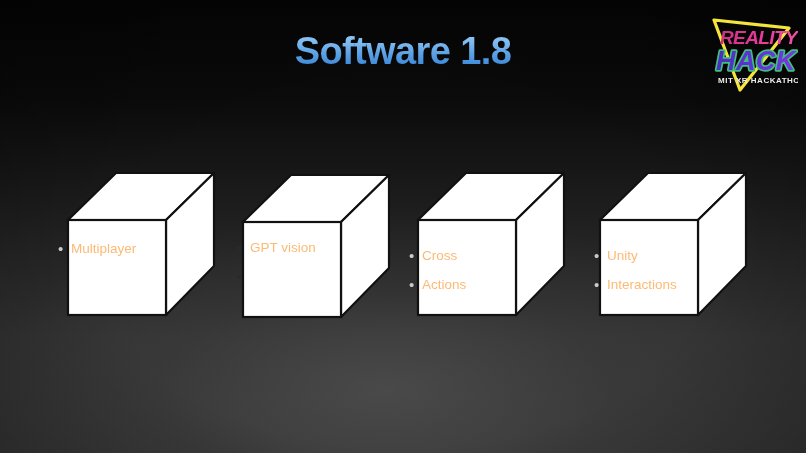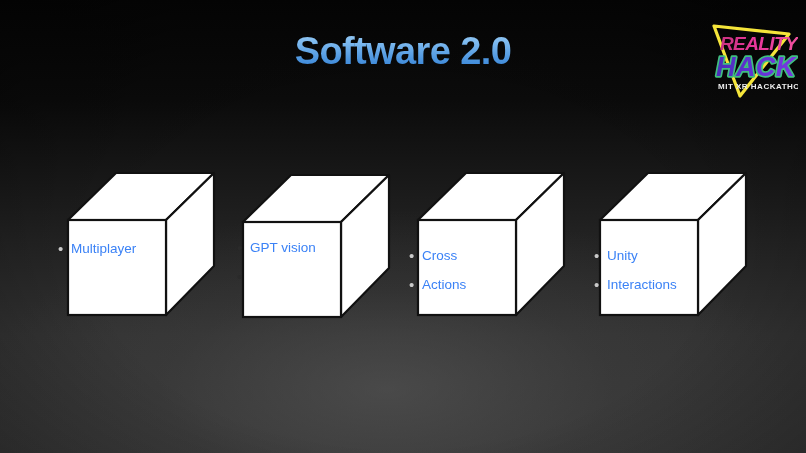--- a/index.html
+++ b/index.html
@@ -55,21 +55,21 @@
     background-clip: text;
     color: transparent;
     -webkit-text-fill-color: transparent;
     white-space: pre;
   }
 
   
   #logo {
     position: absolute;
     right: 8px;
-    top: 12px;
+    top: 6px;
     width: 104px;
     height: 96px;
   }
   #logo svg { display: block; }
 
   
   .cube {
     position: absolute;
     width: 150px;
     height: 150px;
@@ -85,34 +85,34 @@
     flex: 0 0 13px;
     font-size: 15px;
     line-height: 17px;
     color: #c9c9c9;
     text-align: left;
   }
   .bullet-dot.on-white { color: #2a2a2a; }
   .bullet-text {
     font-size: 13.5px;
     line-height: 18px;
-    color: #3b82f6;
+    color: #fdba74;
     white-space: pre-line;
   }
 </style>
 </head>
 <body>
 
 <div id="slide">
 
   <div id="bg-base"></div>
   <div id="bg-glow"></div>
   <div id="bg-vignette"></div>
 
-  <div id="title">Software 2.0</div>
+  <div id="title">Software 1.8</div>
 
   <div id="logo">
     <svg width="104" height="96" viewBox="0 0 104 96" xmlns="http://www.w3.org/2000/svg">
       <defs>
         <linearGradient id="gradReality" x1="0" y1="0" x2="1" y2="0">
           <stop offset="0%" stop-color="#C9327F"></stop>
           <stop offset="45%" stop-color="#E8379B"></stop>
           <stop offset="100%" stop-color="#F0529F"></stop>
         </linearGradient>
         <linearGradient id="gradHack" x1="0" y1="0" x2="1" y2="0">

